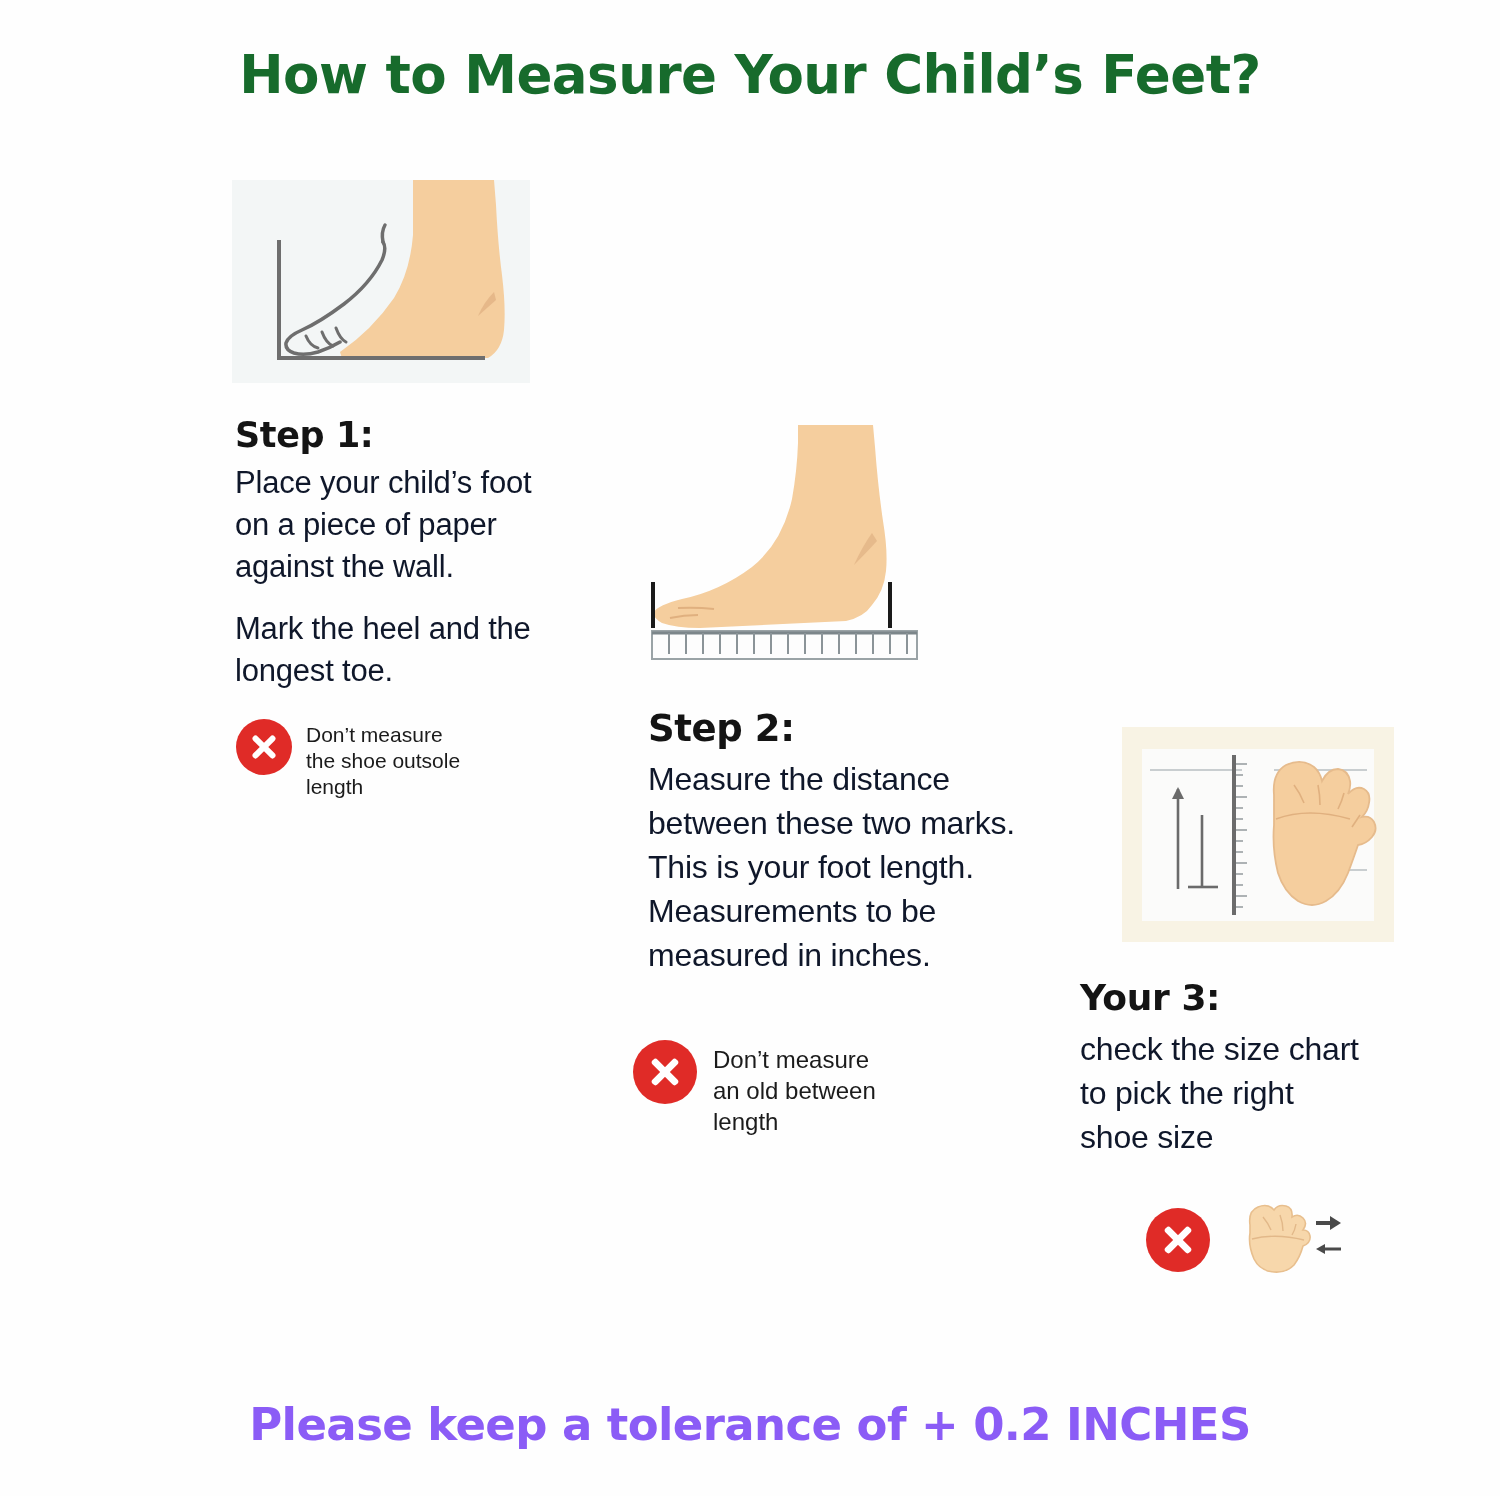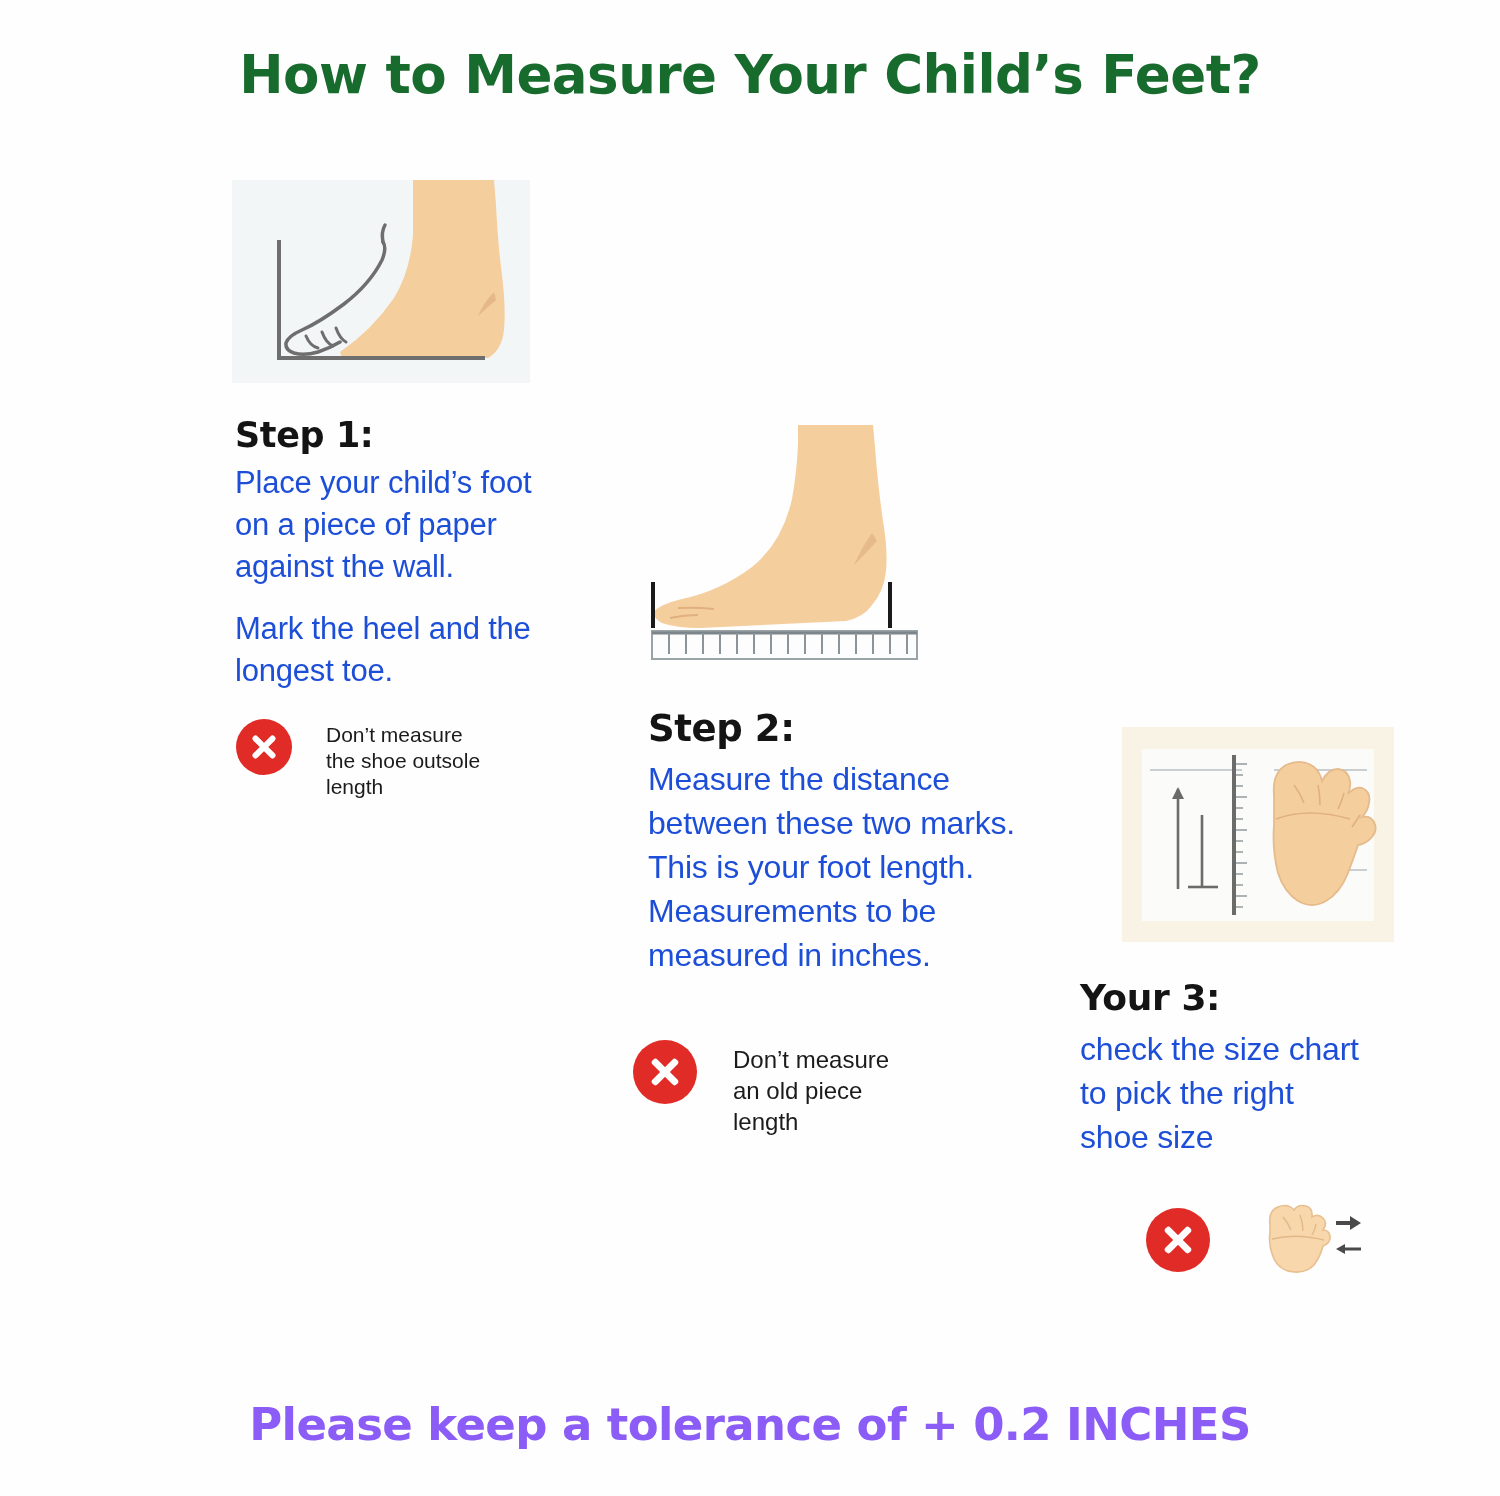--- a/index.html
+++ b/index.html
@@ -52,31 +52,30 @@
 
   
   .step-head {
     font-family: "DejaVu Sans", sans-serif;
     font-weight: bold;
     color: #141414;
     letter-spacing: -0.4px;
   }
   .step-body {
     font-family: "Liberation Sans", sans-serif;
-    color: #1d4ed8;
+    color: #0f172a;
     letter-spacing: -0.2px;
   }
   .step-body p { margin: 0; }
 
   
   .warn {
     position: absolute;
     display: flex;
     align-items: flex-start;
-    gap: 20px;
   }
   .warn-circle {
     border-radius: 50%;
     background: #e02b27;
     flex: 0 0 auto;
     position: relative;
   }
   .warn-circle::before,
   .warn-circle::after {
     content: "";
@@ -219,21 +218,21 @@
     <p>measured in inches.</p>
   </div>
 
   <div class="warn" style="left:633px; top:1040px;">
     <div class="warn-circle" style="width:64px; height:64px;">
       <span style="position:absolute;left:50%;top:50%;width:34px;height:7px;background:#fff;border-radius:3px;transform:translate(-50%,-50%) rotate(45deg);"></span>
       <span style="position:absolute;left:50%;top:50%;width:34px;height:7px;background:#fff;border-radius:3px;transform:translate(-50%,-50%) rotate(-45deg);"></span>
     </div>
     <div class="warn-text" style="margin-left:16px; font-size:24px; line-height:31px; padding-top:4px;">
       <div>Don’t measure</div>
-      <div>an old piece</div>
+      <div>an old between</div>
       <div>length</div>
     </div>
   </div>
 
   <div id="step3-illustration">
     <svg width="272" height="215" viewBox="0 0 272 215" xmlns="http://www.w3.org/2000/svg">
 
       <rect x="20" y="22" width="232" height="172" fill="#fbfbfa"></rect>
 
       <g stroke="#b9bfc2" stroke-width="1.6">

